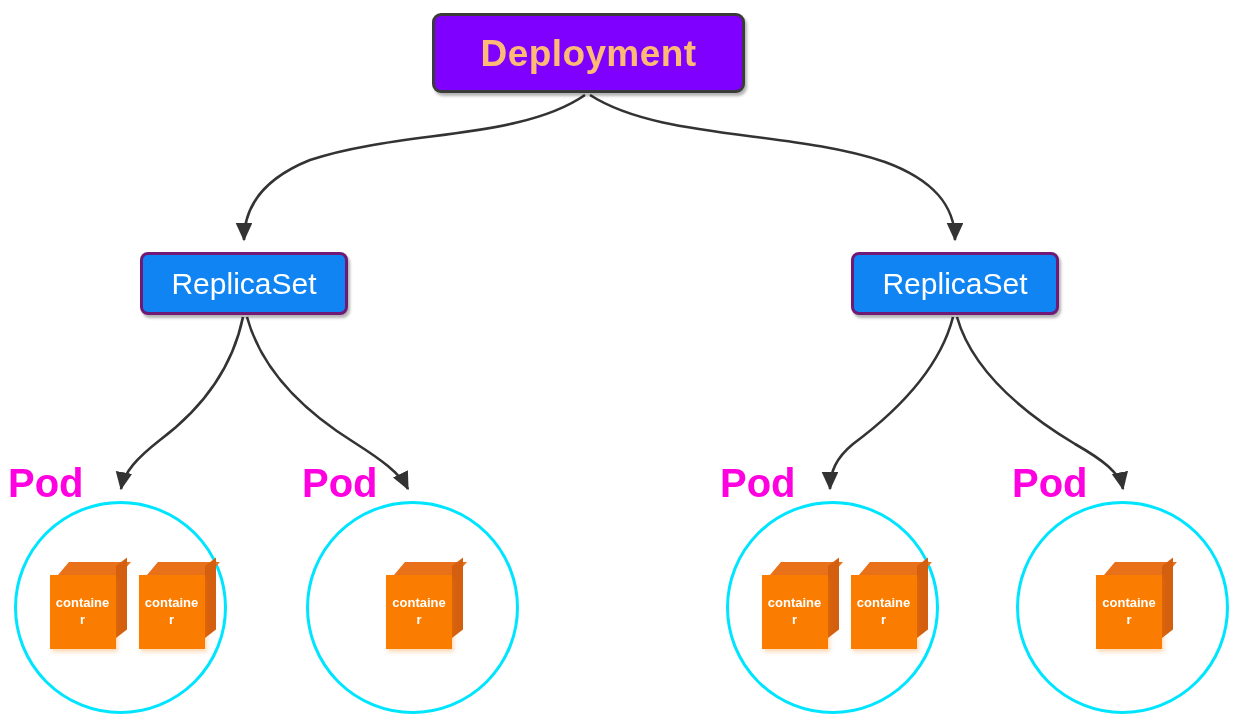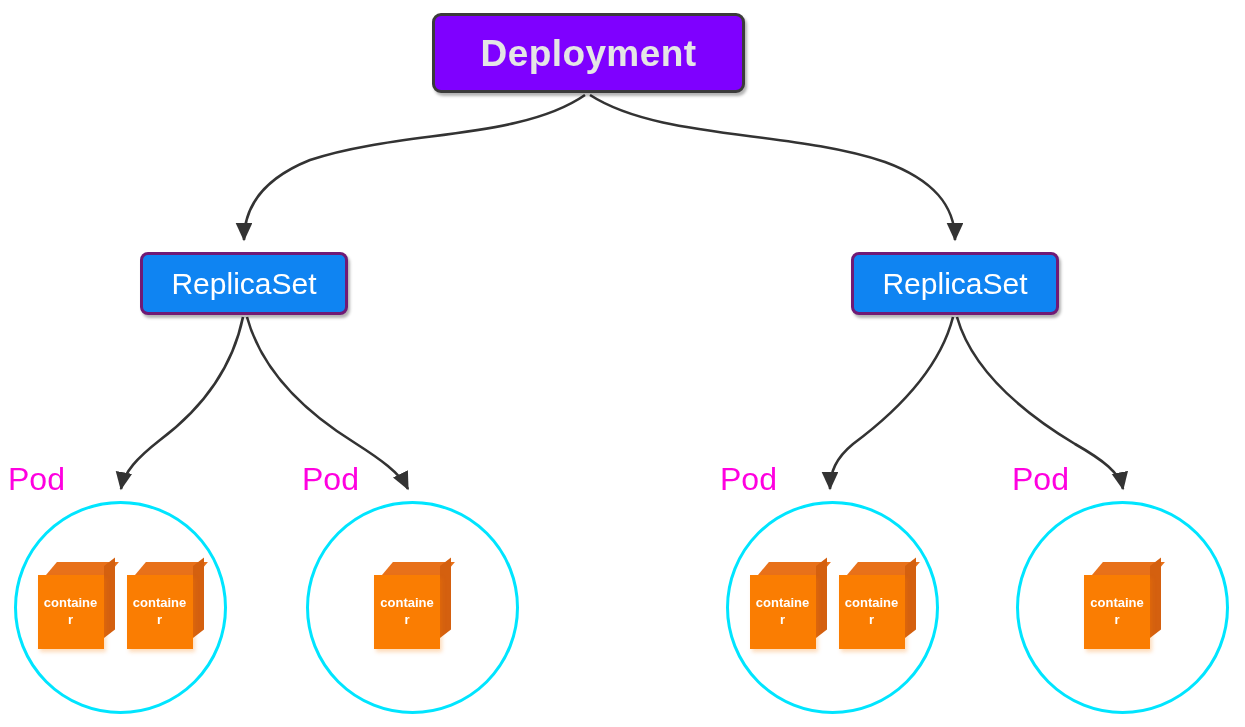--- a/index.html
+++ b/index.html
@@ -37,21 +37,21 @@
     background: #7F00FF;
     border: 3px solid #3b3b3b;
     border-radius: 9px;
     box-sizing: border-box;
     display: flex;
     align-items: center;
     justify-content: center;
     box-shadow: 2px 3px 3px rgba(0,0,0,0.30);
   }
   .node-deployment .label {
-    color: #e5e5e5;
+    color: #fdba74;
     font-size: 37px;
     font-weight: bold;
     letter-spacing: 0.4px;
     line-height: 1;
   }
 
   
   .node-replicaset {
     position: absolute;
     top: 252px;
@@ -90,28 +90,28 @@
     border: 3px solid #00E5FF;
     border-radius: 50%;
     box-sizing: border-box;
     background: #ffffff;
   }
   .pod .pod-label {
     position: absolute;
     top: -38px;
     left: -6px;
     color: #FF00E0;
-    font-size: 32px;
-    font-weight: normal;
+    font-size: 40px;
+    font-weight: bold;
     line-height: 1;
     white-space: nowrap;
   }
   .pod .containers {
     position: absolute;
-    left: 0;
+    left: 12px;
     top: 0;
     width: 213px;
     height: 213px;
     display: flex;
     align-items: center;
     justify-content: center;
     gap: 12px;
     text-decoration: underline;
   }
 

